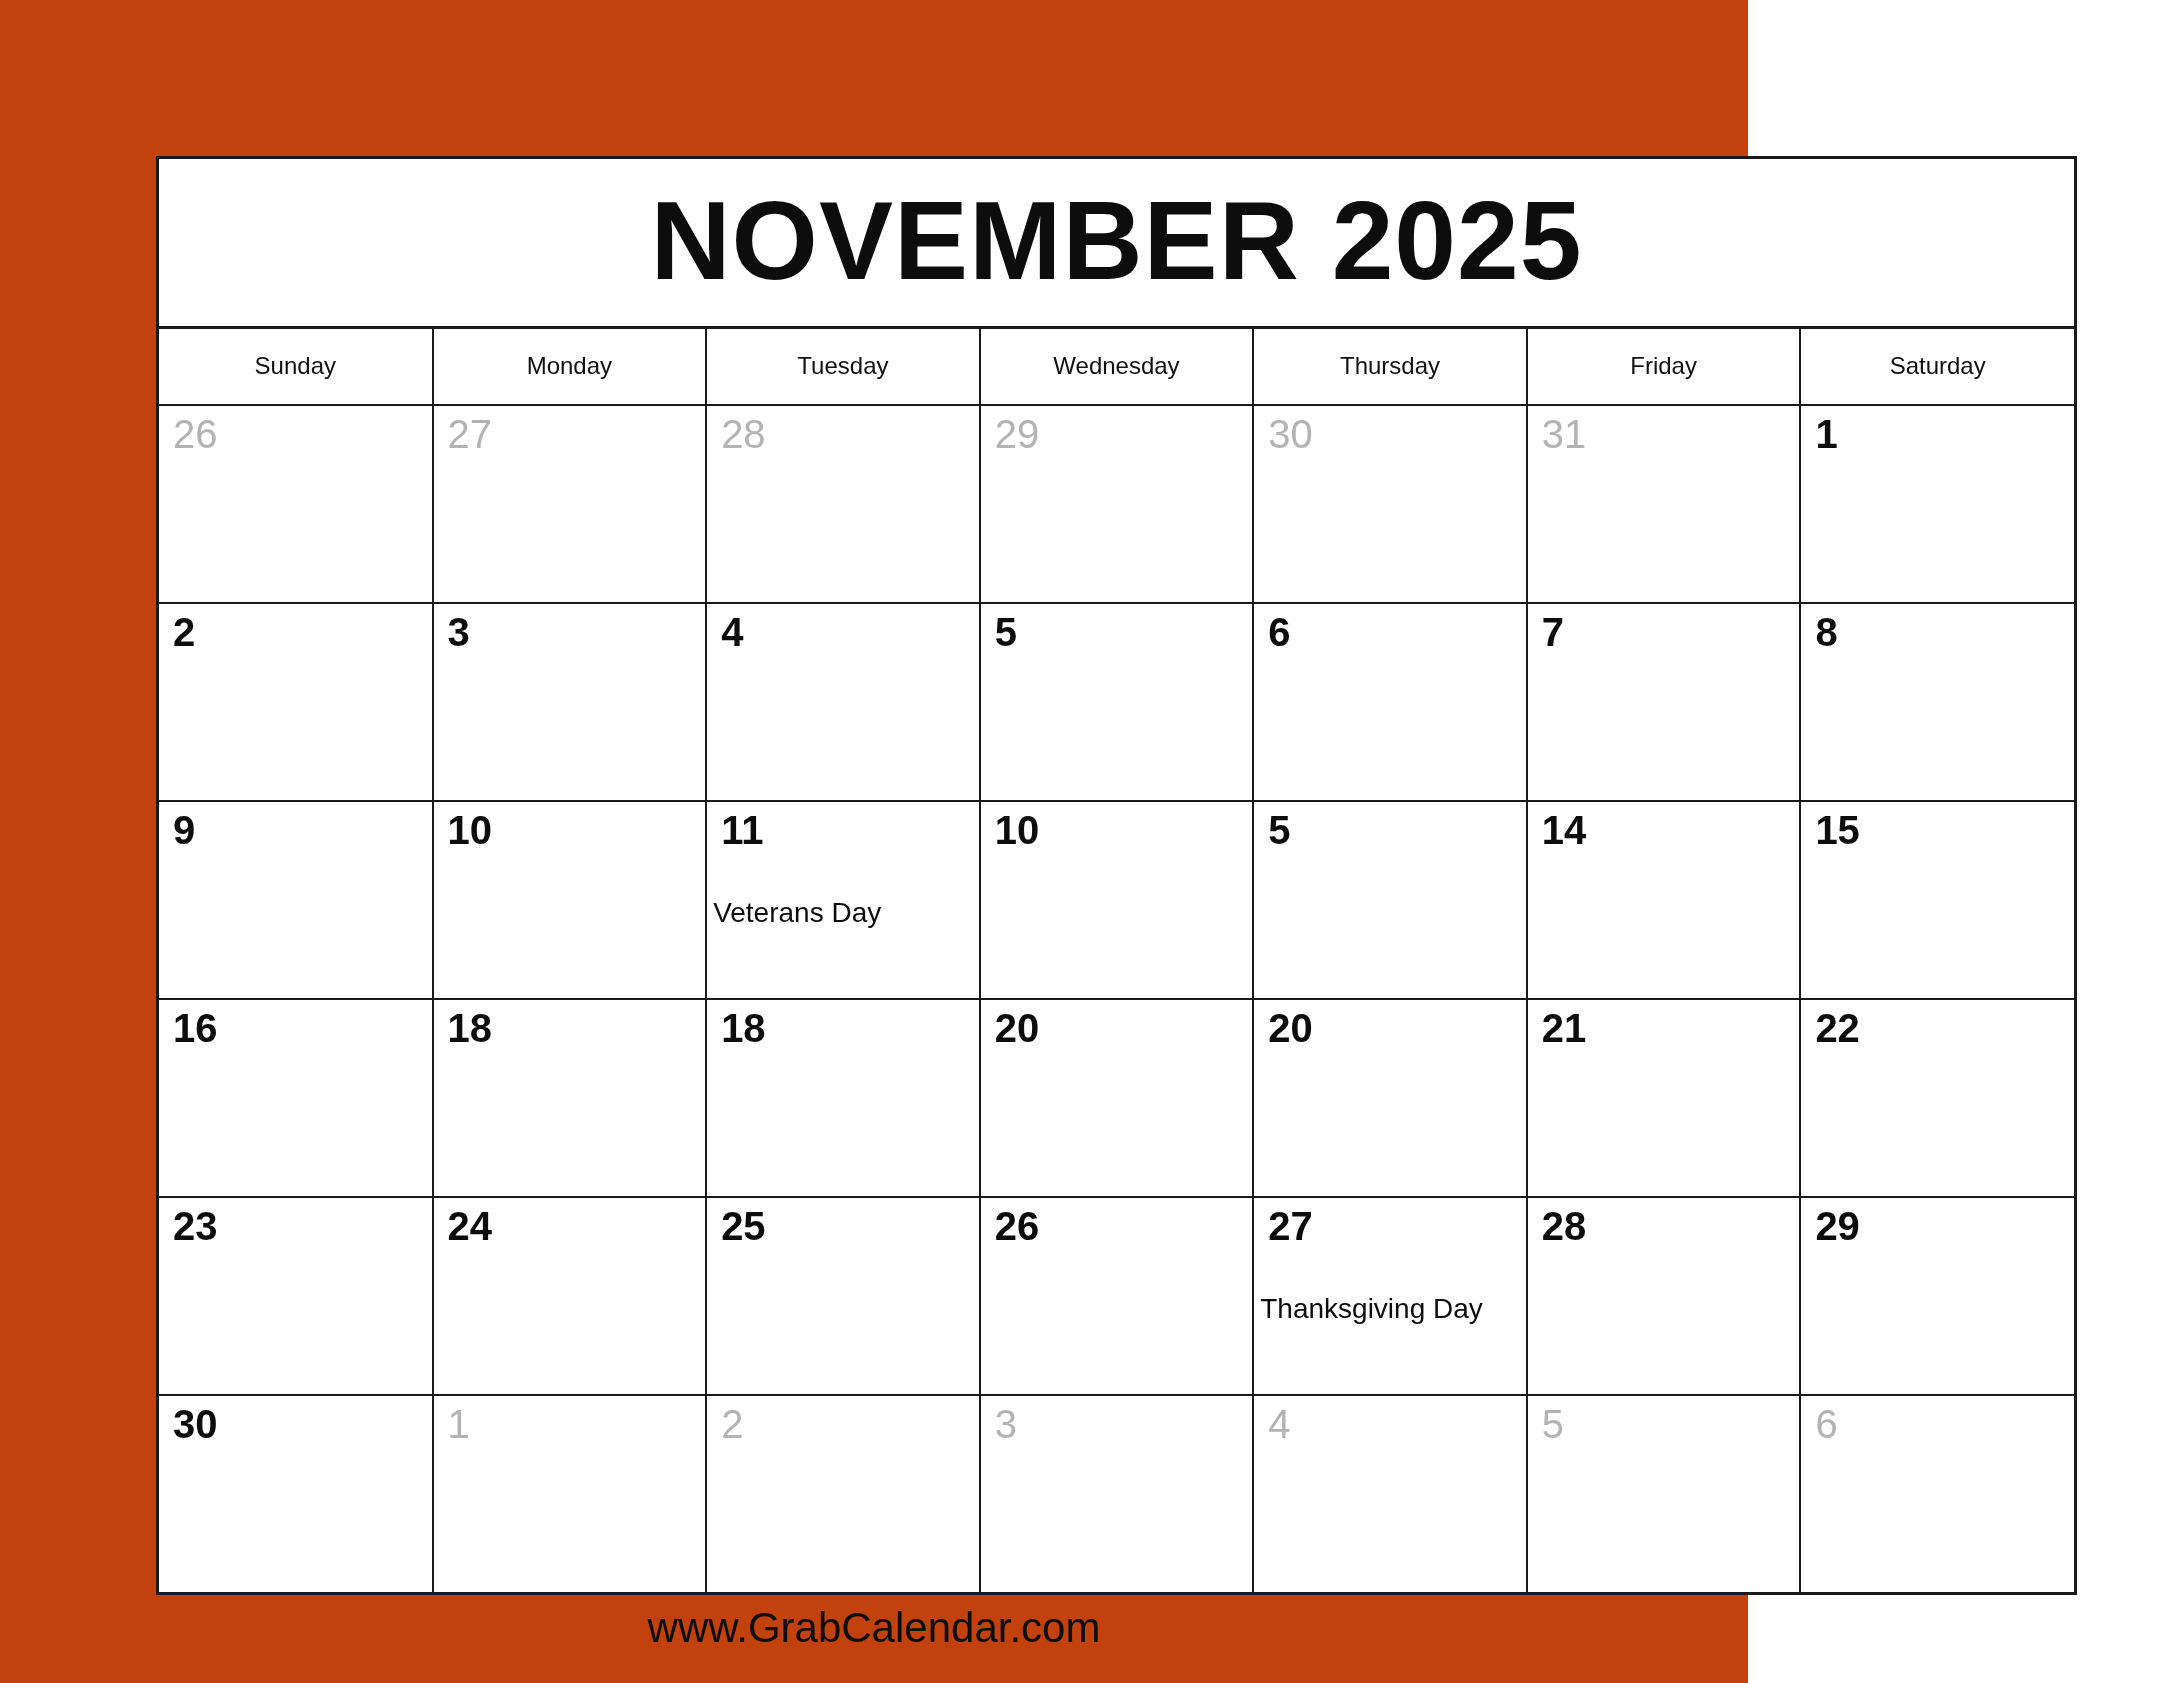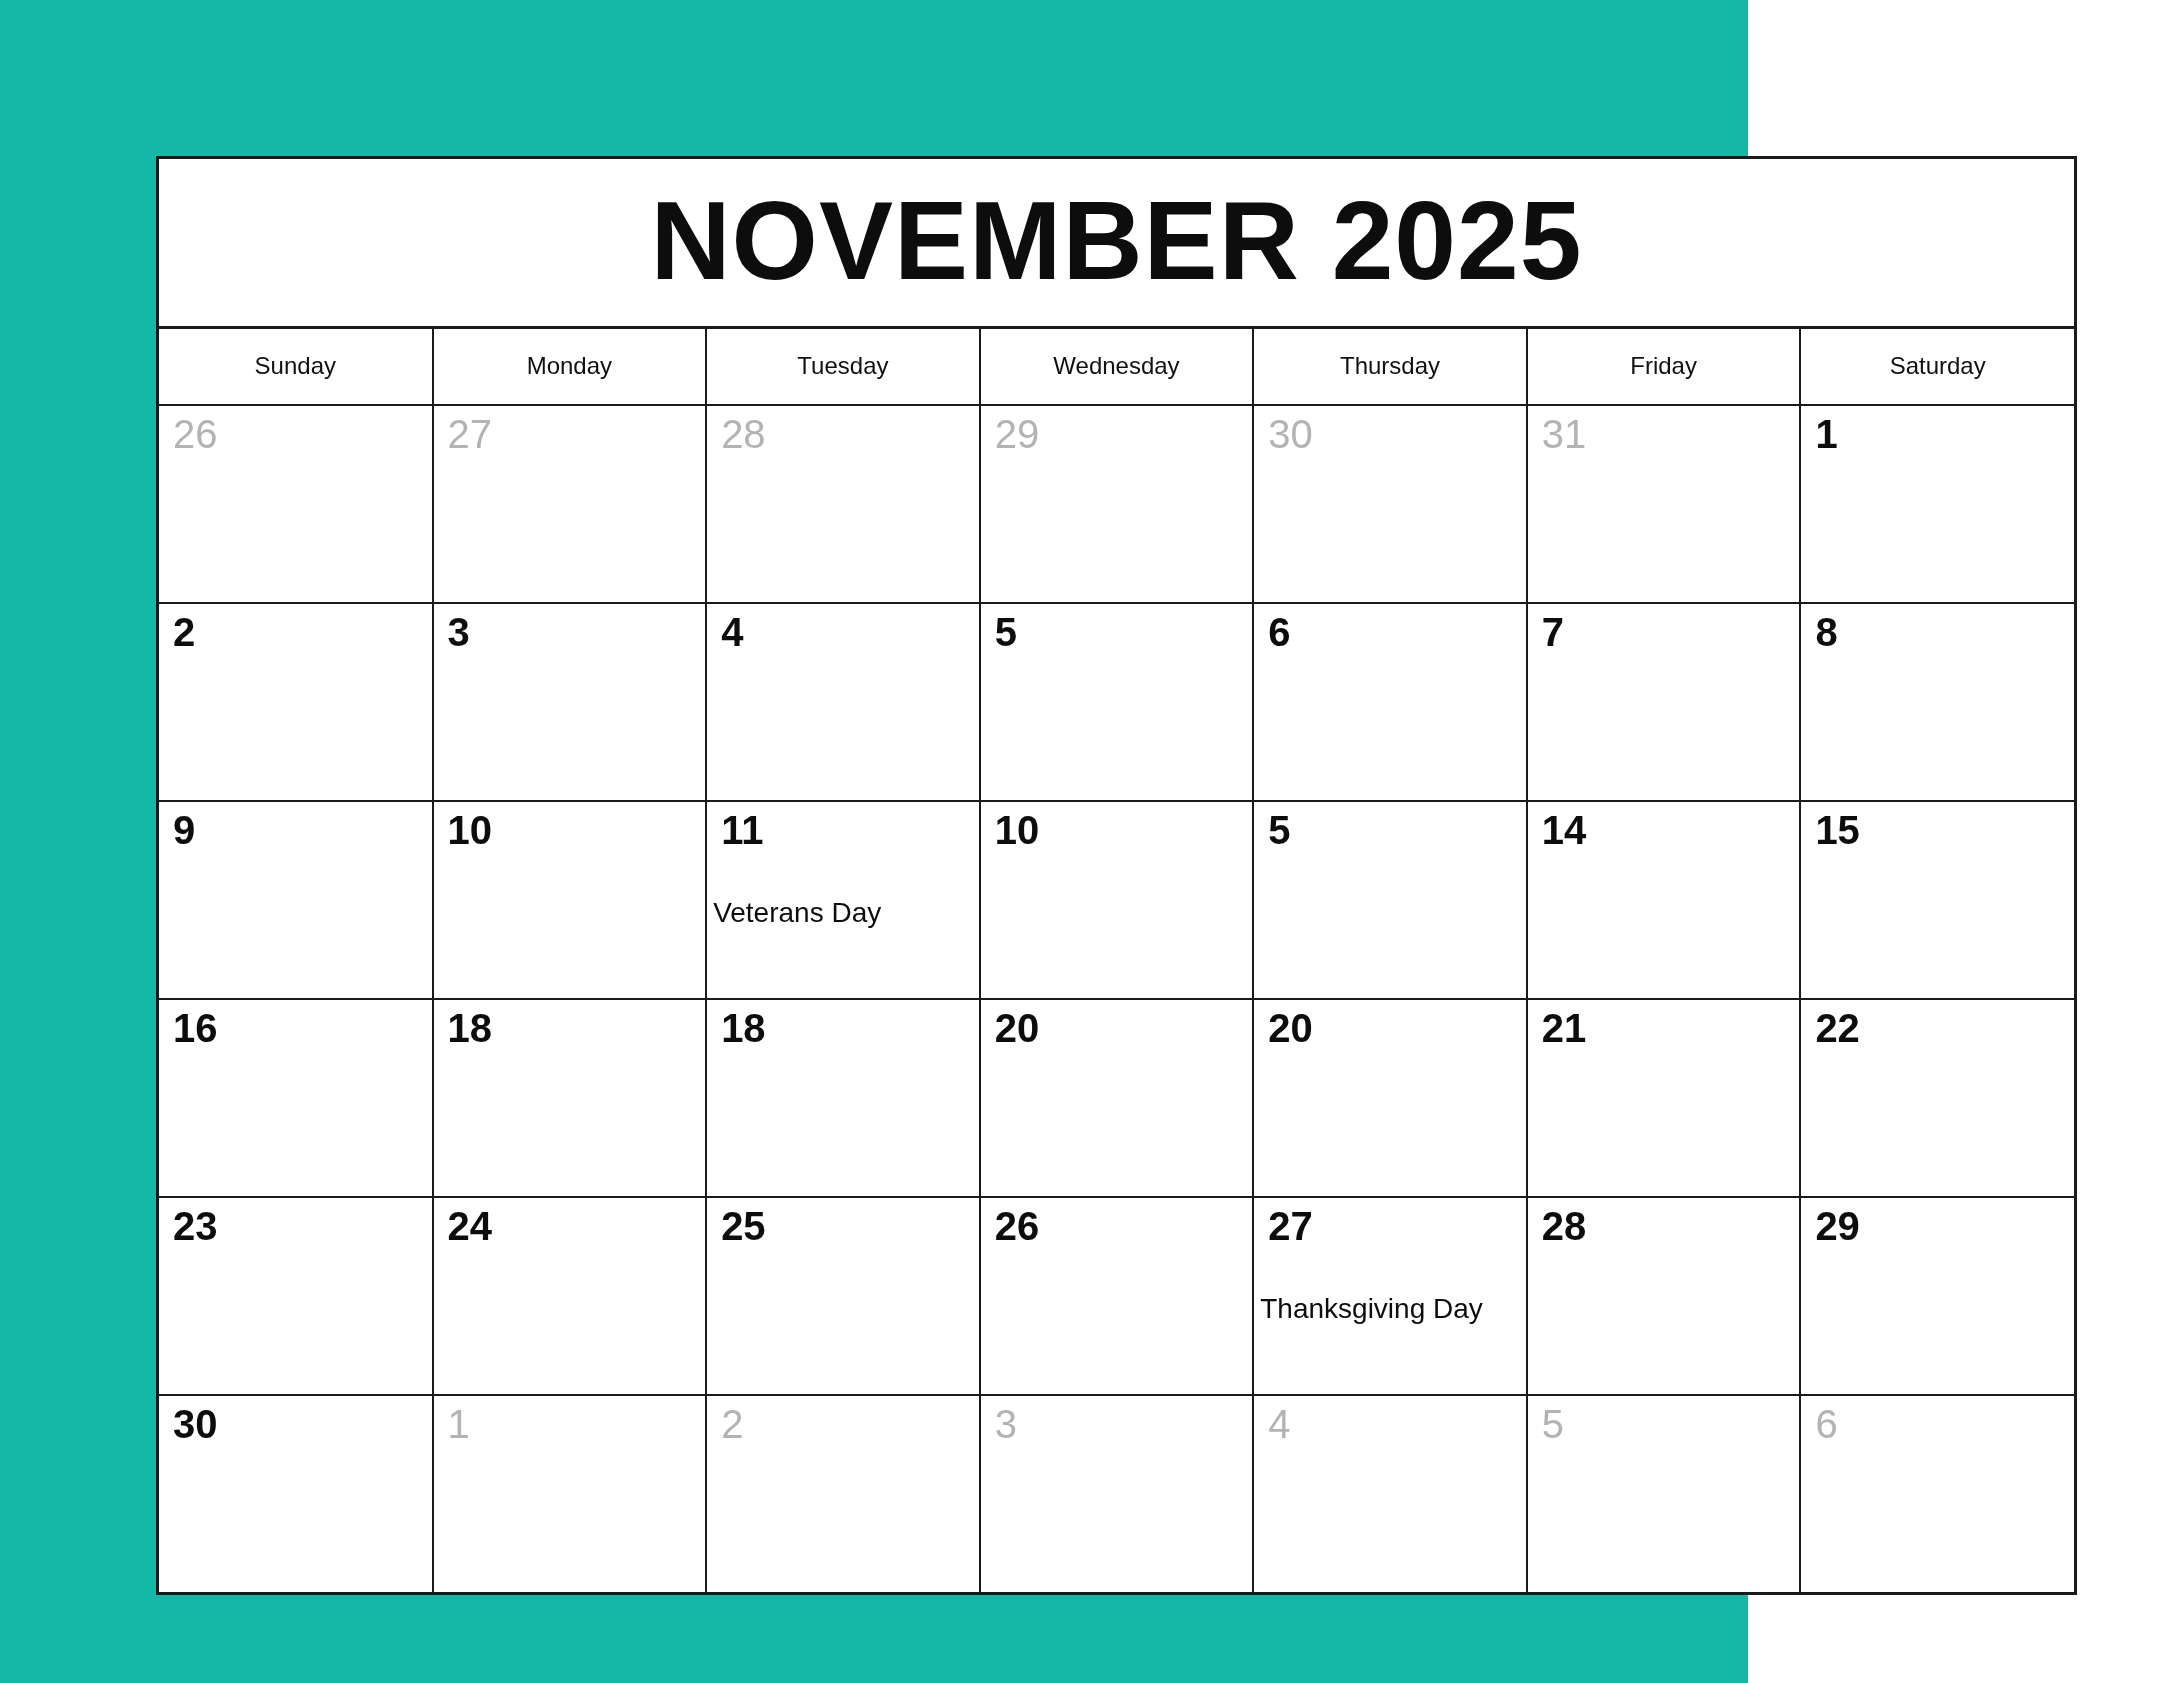--- a/index.html
+++ b/index.html
@@ -10,21 +10,21 @@
     height: 1683px;
     font-family: "Liberation Sans", sans-serif;
   }
 
   .page {
     width: 1748px;
     height: 1683px;
     box-sizing: border-box;
     padding: 4px;
     position: relative;
-    background: #14b8a6;
+    background: #c2410c;
   }
 
   .calendar {
     position: absolute;
     left: 156px;
     top: 156px;
     width: 1921px;
     box-sizing: border-box;
     border: 3px solid #1a1a1a;
     background: #ffffff;
@@ -323,15 +323,16 @@
           <td>
             <span class="daynum muted">6</span>
             <span class="event"></span>
           </td>
         </tr>
 
       </tbody>
     </table>
   </div>
 
+  <div class="footer">www.GrabCalendar.com</div>
 
 </div>
 
 
 </body></html>

